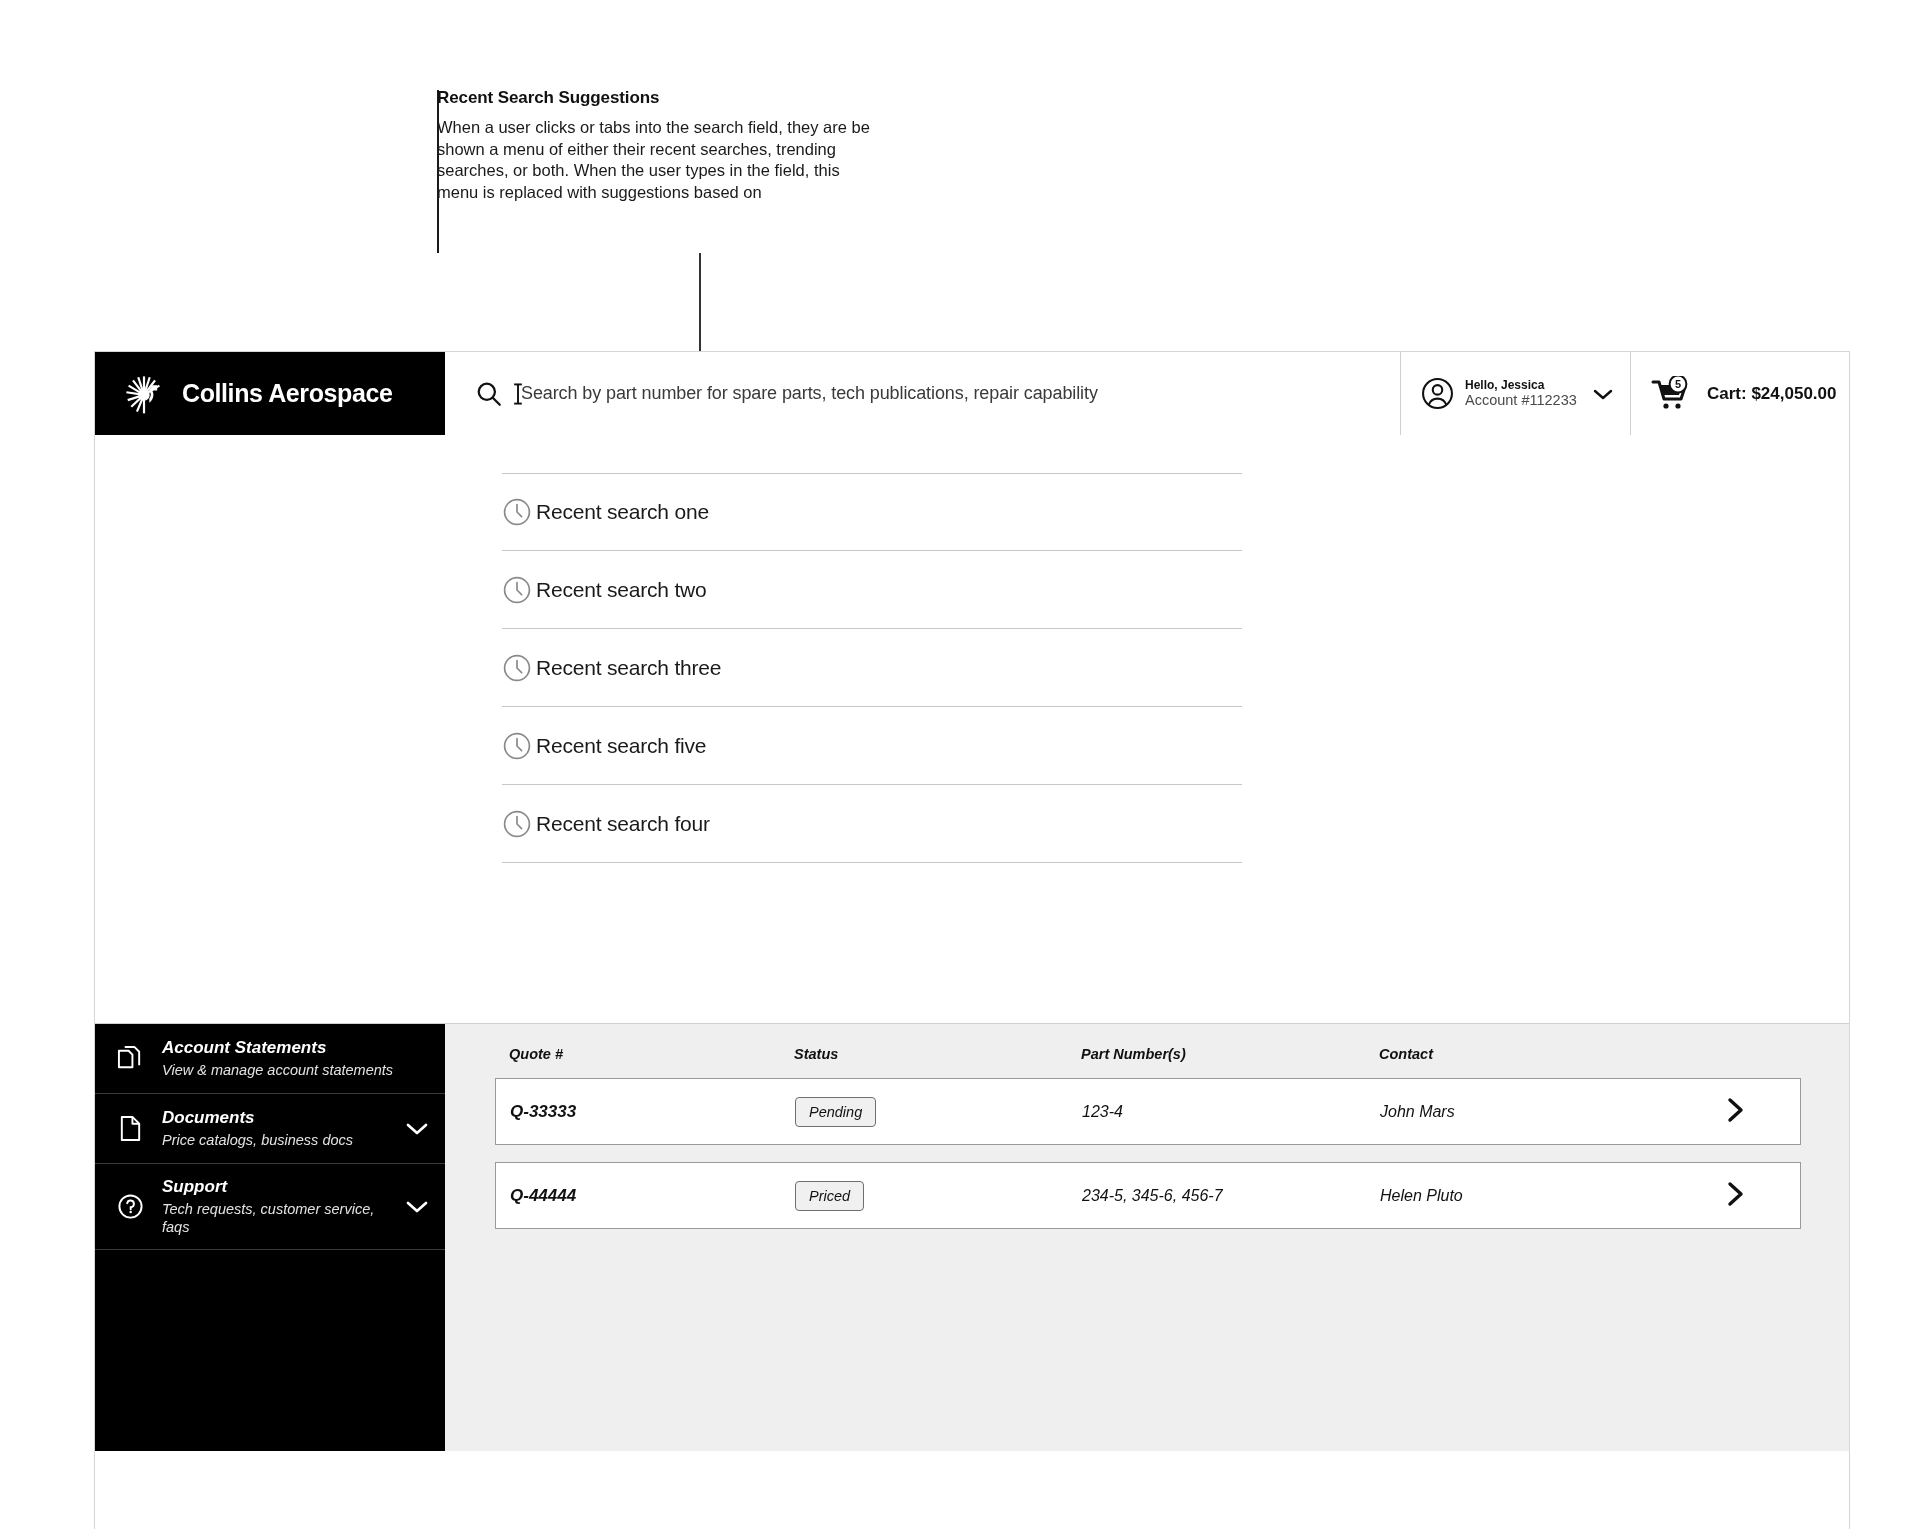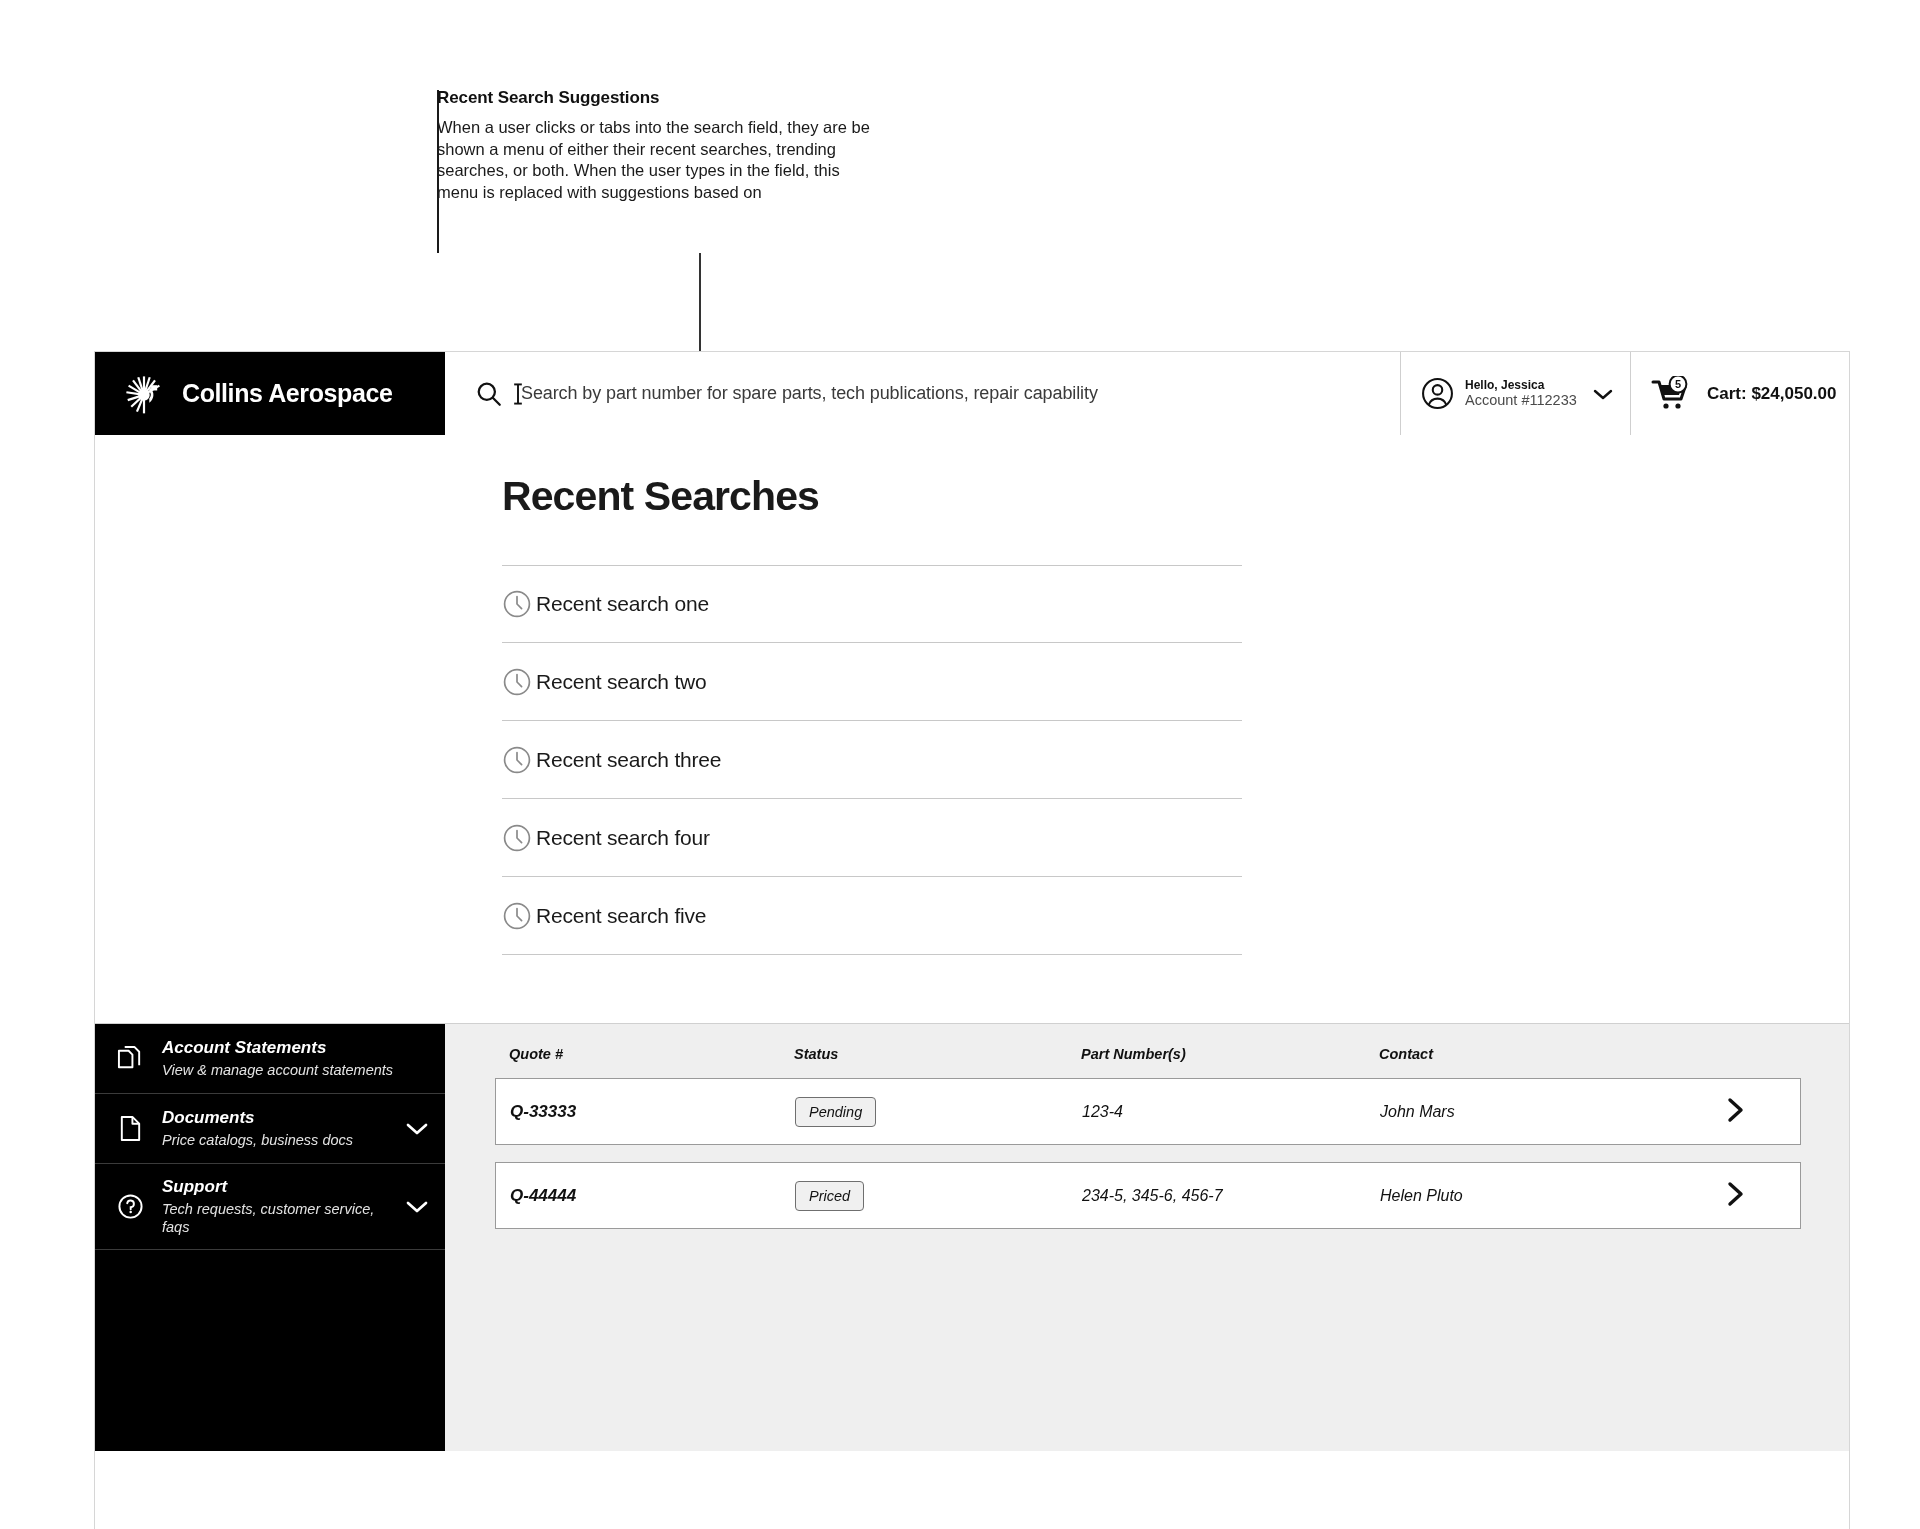--- a/index.html
+++ b/index.html
@@ -220,21 +220,20 @@
             <circle cx="27" cy="8" r="8.4" fill="#fff" stroke="#111" stroke-width="2"></circle>
             <text x="27" y="12" font-size="11" font-weight="bold" text-anchor="middle" fill="#111" font-family="Liberation Sans, sans-serif">5</text>
           </svg>
         </div>
         <div class="cart-total">Cart: $24,050.00</div>
       </div>
     </div>
 
     <div class="dropdown">
       <div class="dd-inner">
-        <div class="dd-title">Recent Searches</div>
         <div class="dd-list">
 
           <div class="dd-row">
             <svg class="clock-icon" viewBox="0 0 30 30" fill="none" stroke="#8a8a8a" stroke-width="1.7">
               <circle cx="15" cy="15" r="12.4"></circle>
               <polyline points="15,7.5 15,15 19.6,19.6" stroke-linecap="round" stroke-linejoin="round"></polyline>
             </svg>
             <span class="dd-label">Recent search one</span>
           </div>
 
@@ -252,29 +251,29 @@
               <polyline points="15,7.5 15,15 19.6,19.6" stroke-linecap="round" stroke-linejoin="round"></polyline>
             </svg>
             <span class="dd-label">Recent search three</span>
           </div>
 
           <div class="dd-row">
             <svg class="clock-icon" viewBox="0 0 30 30" fill="none" stroke="#8a8a8a" stroke-width="1.7">
               <circle cx="15" cy="15" r="12.4"></circle>
               <polyline points="15,7.5 15,15 19.6,19.6" stroke-linecap="round" stroke-linejoin="round"></polyline>
             </svg>
+            <span class="dd-label">Recent search five</span>
+          </div>
+
+          <div class="dd-row">
+            <svg class="clock-icon" viewBox="0 0 30 30" fill="none" stroke="#8a8a8a" stroke-width="1.7">
+              <circle cx="15" cy="15" r="12.4"></circle>
+              <polyline points="15,7.5 15,15 19.6,19.6" stroke-linecap="round" stroke-linejoin="round"></polyline>
+            </svg>
             <span class="dd-label">Recent search four</span>
-          </div>
-
-          <div class="dd-row">
-            <svg class="clock-icon" viewBox="0 0 30 30" fill="none" stroke="#8a8a8a" stroke-width="1.7">
-              <circle cx="15" cy="15" r="12.4"></circle>
-              <polyline points="15,7.5 15,15 19.6,19.6" stroke-linecap="round" stroke-linejoin="round"></polyline>
-            </svg>
-            <span class="dd-label">Recent search five</span>
           </div>
 
         </div>
       </div>
     </div>
 
     <div class="lower">
 
       <div class="sidebar">
 

